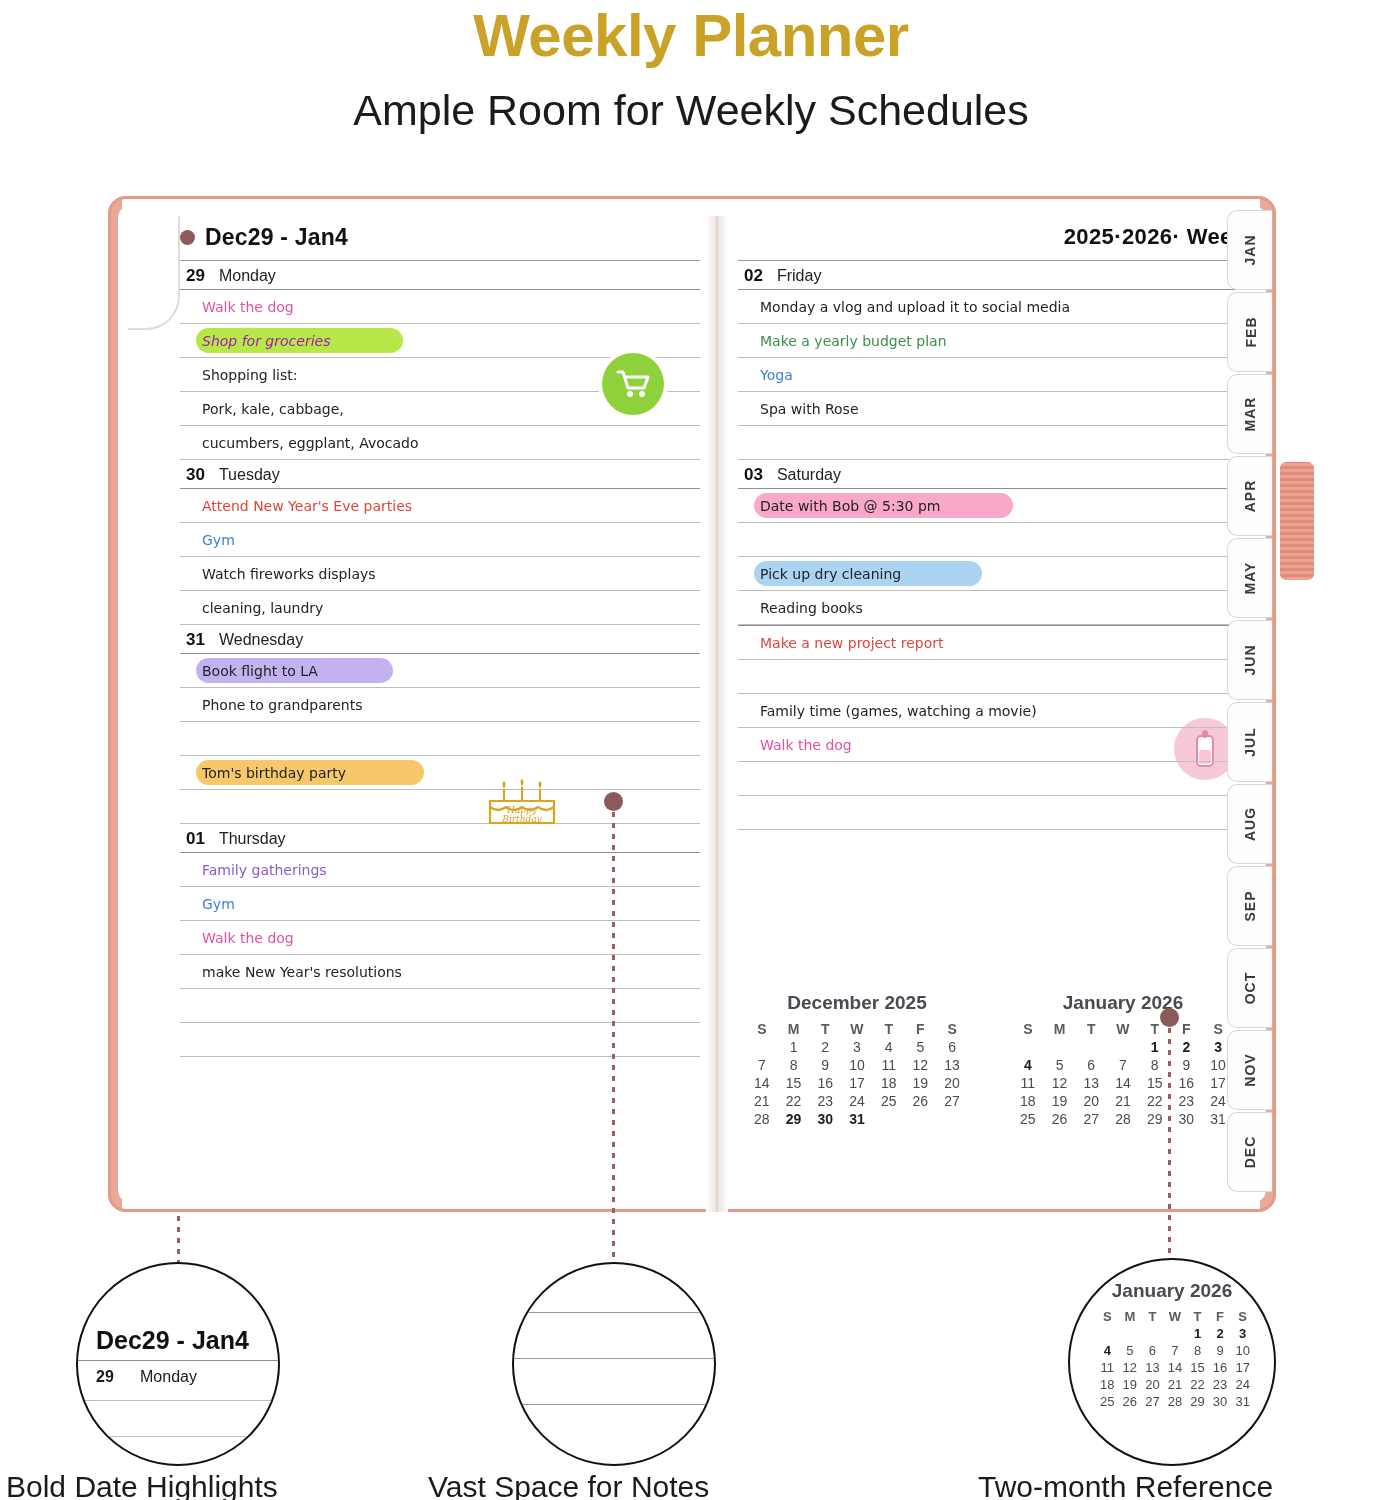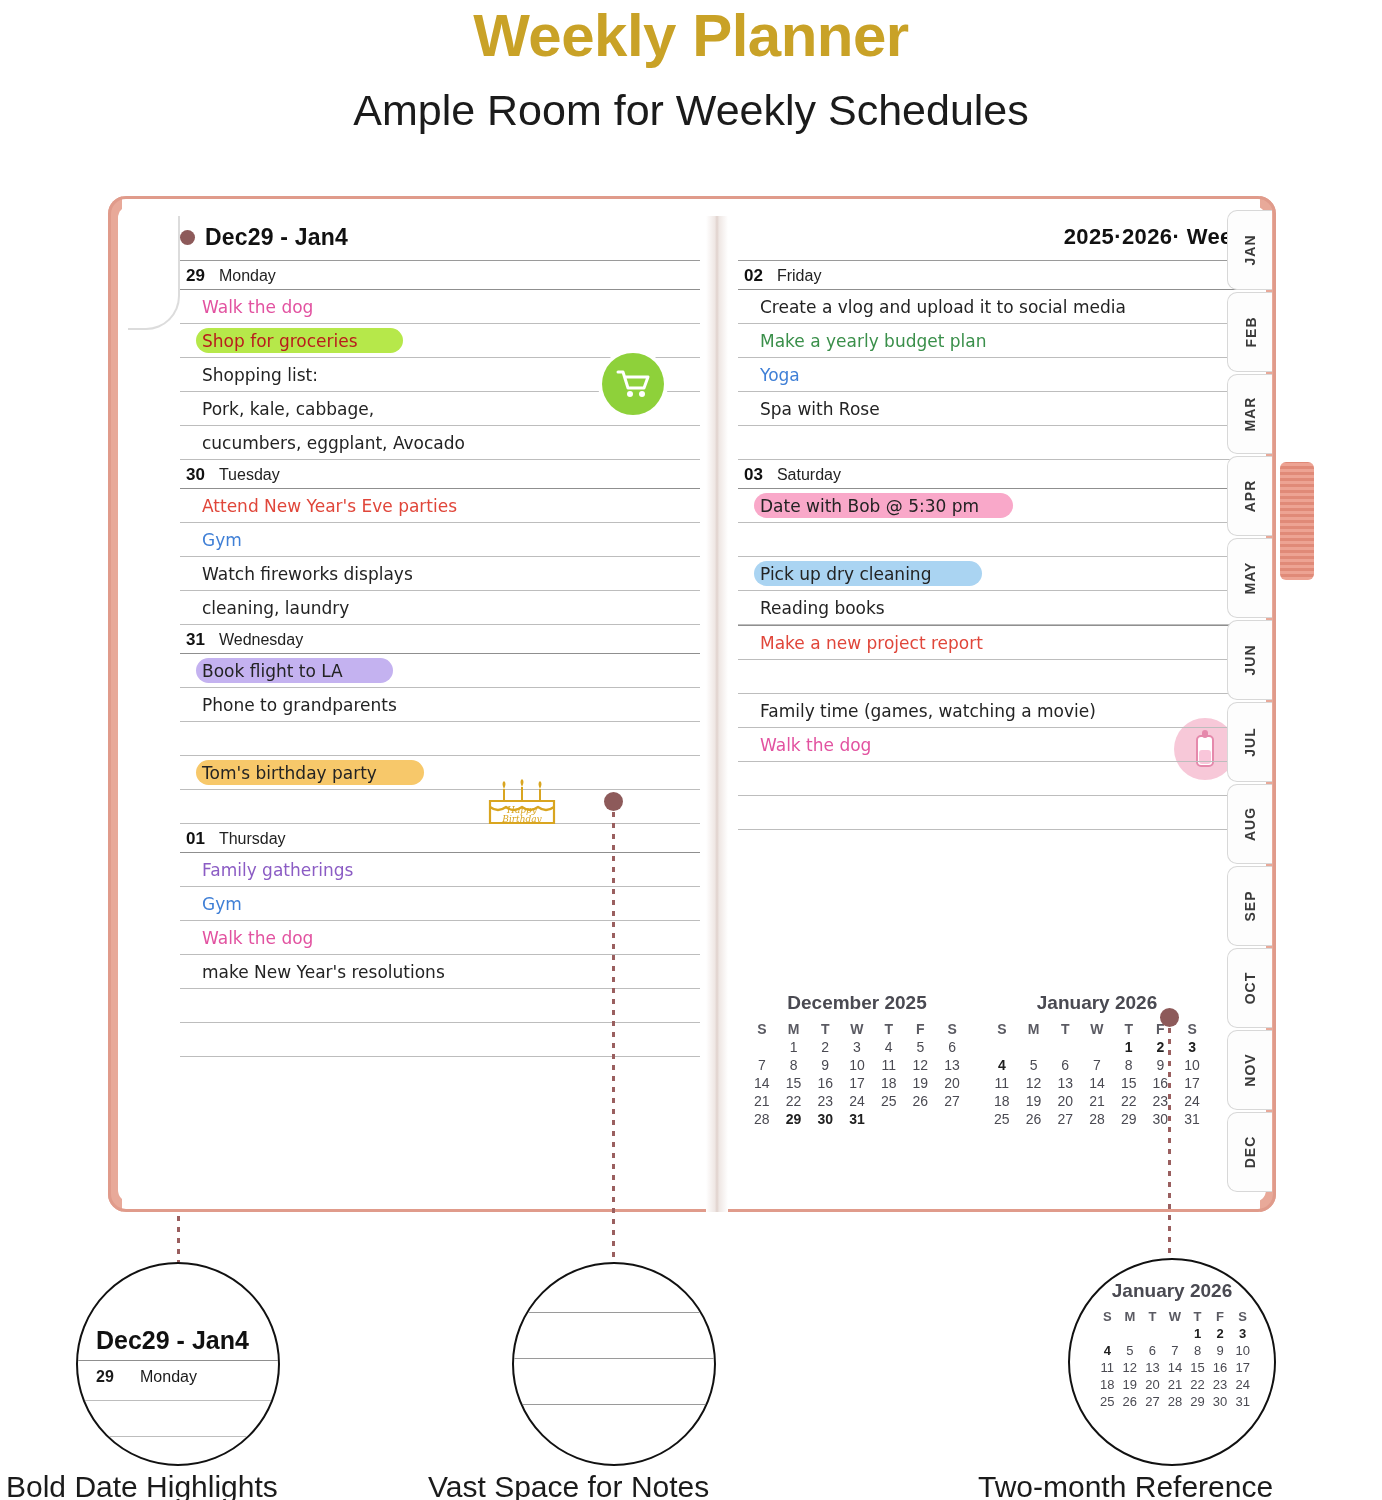--- a/index.html
+++ b/index.html
@@ -50,21 +50,21 @@
   .daynum{font-size:17px;font-weight:bold;color:#111;}
   .dayname{font-size:16px;color:#222;}
   .dayrule{border-bottom:1.4px solid #8f8f8f;}
 
   .lines{position:relative;}
   .line{
     height:33px;border-bottom:1px solid #bdbdbd;position:relative;
     display:flex;align-items:center;padding-left:22px;
   }
   .line .txt{
-    font-family:"DejaVu Sans", sans-serif;font-size:17px;white-space:nowrap;
+    font-family:"DejaVu Sans", sans-serif;font-size:14px;white-space:nowrap;
     position:relative;z-index:2;
   }
   .hl{
     position:absolute;left:16px;top:4px;height:25px;border-radius:13px;z-index:1;
   }
 
   
   .icon-cart{
     position:absolute;right:36px;top:92px;width:62px;height:62px;border-radius:50%;
     background:#8ed13a;display:flex;align-items:center;justify-content:center;
@@ -88,21 +88,21 @@
   }
   .tab span{
     transform:rotate(-90deg);font-size:14px;font-weight:bold;color:#3a3a3a;letter-spacing:1px;
   }
   .elastic{
     position:absolute;left:1280px;top:462px;width:34px;height:118px;border-radius:6px;
     background:repeating-linear-gradient(0deg,#eda393 0px,#eda393 3px,#e08a78 3px,#e08a78 6px);
   }
 
   
-  .minis{position:absolute;left:8px;top:776px;width:510px;display:flex;gap:18px;}
+  .minis{position:absolute;left:8px;top:776px;width:510px;display:flex;gap:44px;}
   .mini{width:222px;}
   .mini-title{font-size:19px;font-weight:bold;color:#4a4a52;text-align:center;margin-bottom:6px;}
   table.cal{border-collapse:collapse;width:100%;}
   table.cal td{font-size:14px;color:#4a4a52;text-align:center;width:14.28%;padding:1px 0;}
   table.cal td.dow{font-weight:bold;color:#5a5a62;}
   table.cal td.bold{font-weight:bold;color:#202020;}
   table.cal td.mute{color:#b7b7bd;}
 
   
   .dotline{position:absolute;width:3px;background:repeating-linear-gradient(180deg,#9a5f5f 0px,#9a5f5f 5px,transparent 5px,transparent 11px);}
@@ -153,21 +153,21 @@
               <span class="daynum">29</span>
               <span class="dayname">Monday</span>
             </div>
             <div class="dayrule"></div>
             <div class="lines">
               <div class="line">
                 <span class="txt" style="color: rgb(226, 82, 160);">Walk the dog</span>
               </div>
               <div class="line">
                 <div class="hl" style="background: rgb(182, 232, 74); width: 207.4px;"></div>
-                <span class="txt" style="color: #b91c1c;">Shop for groceries</span>
+                <span class="txt" style="color: #a21caf; font-style: italic;">Shop for groceries</span>
               </div>
               <div class="line">
                 <span class="txt" style="color: rgb(35, 35, 35);">Shopping list:</span>
               </div>
               <div class="line">
                 <span class="txt" style="color: rgb(35, 35, 35);">Pork, kale, cabbage,</span>
               </div>
               <div class="line">
                 <span class="txt" style="color: rgb(35, 35, 35);">cucumbers, eggplant, Avocado</span>
               </div>
@@ -274,21 +274,21 @@
       <div class="rule-top"></div>
       <div id="right-days">
           <div style="position: relative;">
             <div class="dayhdr">
               <span class="daynum">02</span>
               <span class="dayname">Friday</span>
             </div>
             <div class="dayrule"></div>
             <div class="lines">
               <div class="line">
-                <span class="txt" style="color: rgb(35, 35, 35);">Create a vlog and upload it to social media</span>
+                <span class="txt" style="color: rgb(35, 35, 35);">Monday a vlog and upload it to social media</span>
               </div>
               <div class="line">
                 <span class="txt" style="color: rgb(58, 143, 74);">Make a yearly budget plan</span>
               </div>
               <div class="line">
                 <span class="txt" style="color: rgb(63, 127, 214);">Yoga</span>
               </div>
               <div class="line">
                 <span class="txt" style="color: rgb(35, 35, 35);">Spa with Rose</span>
               </div>

